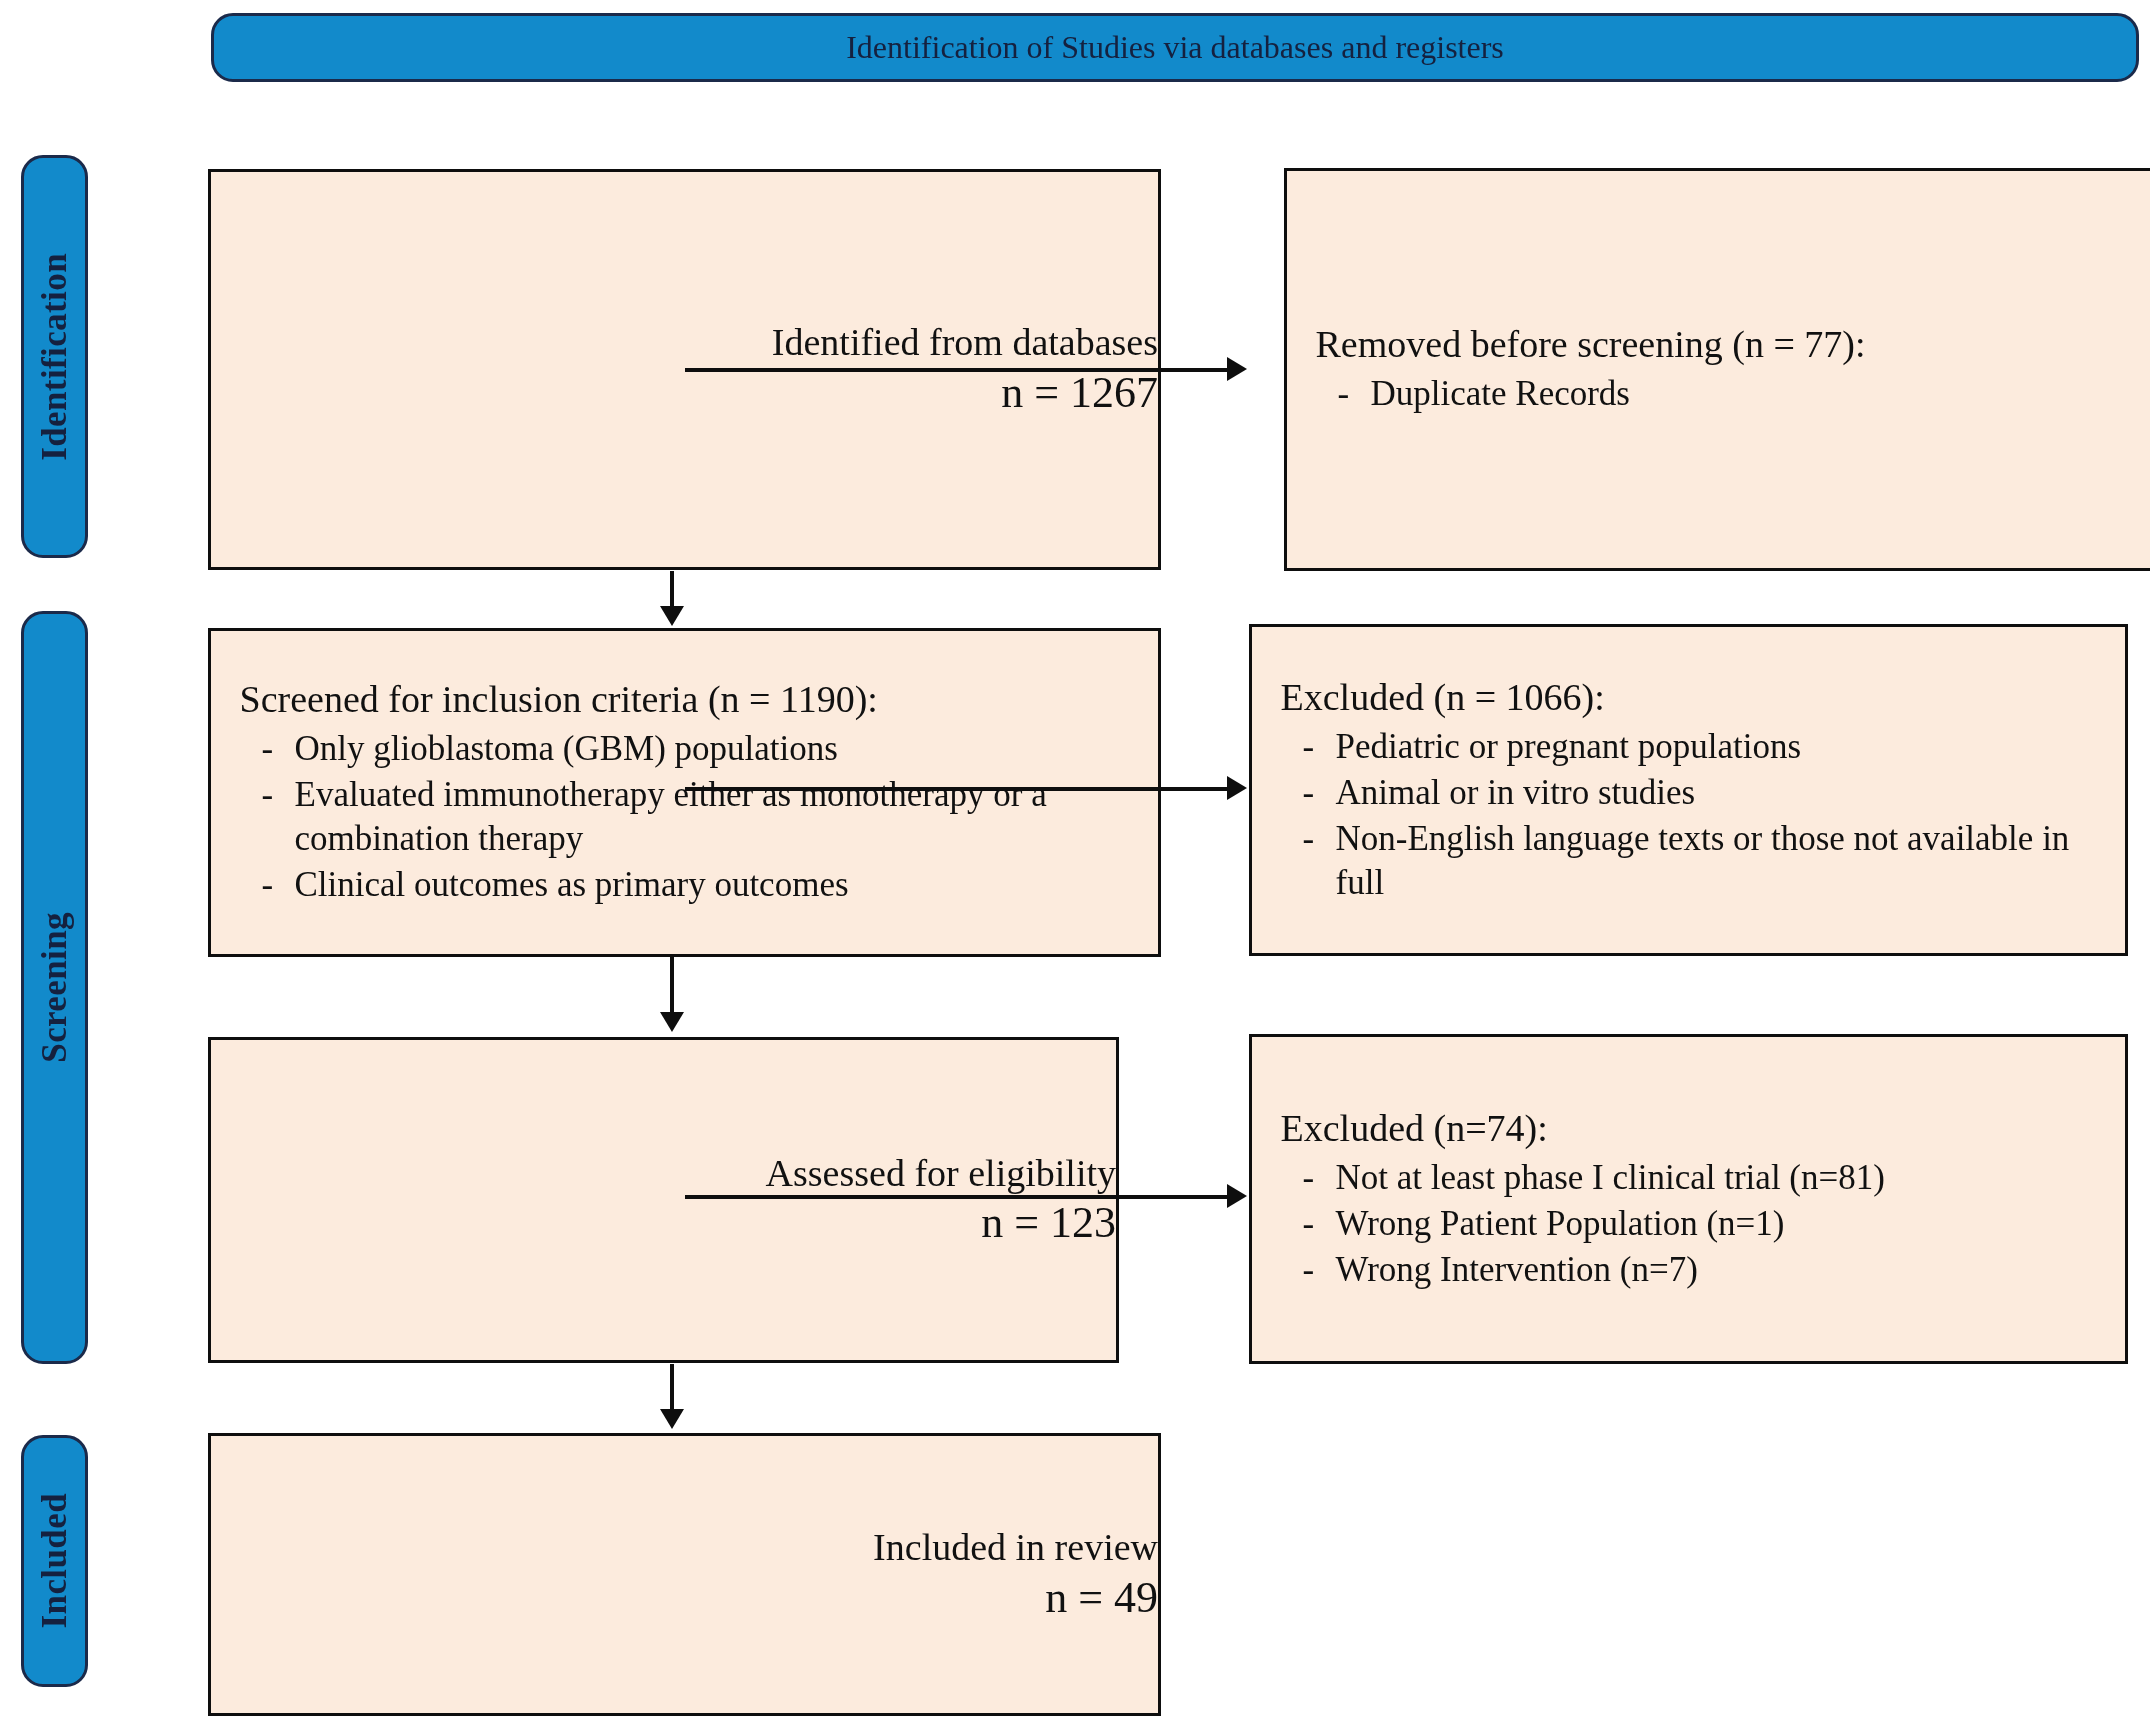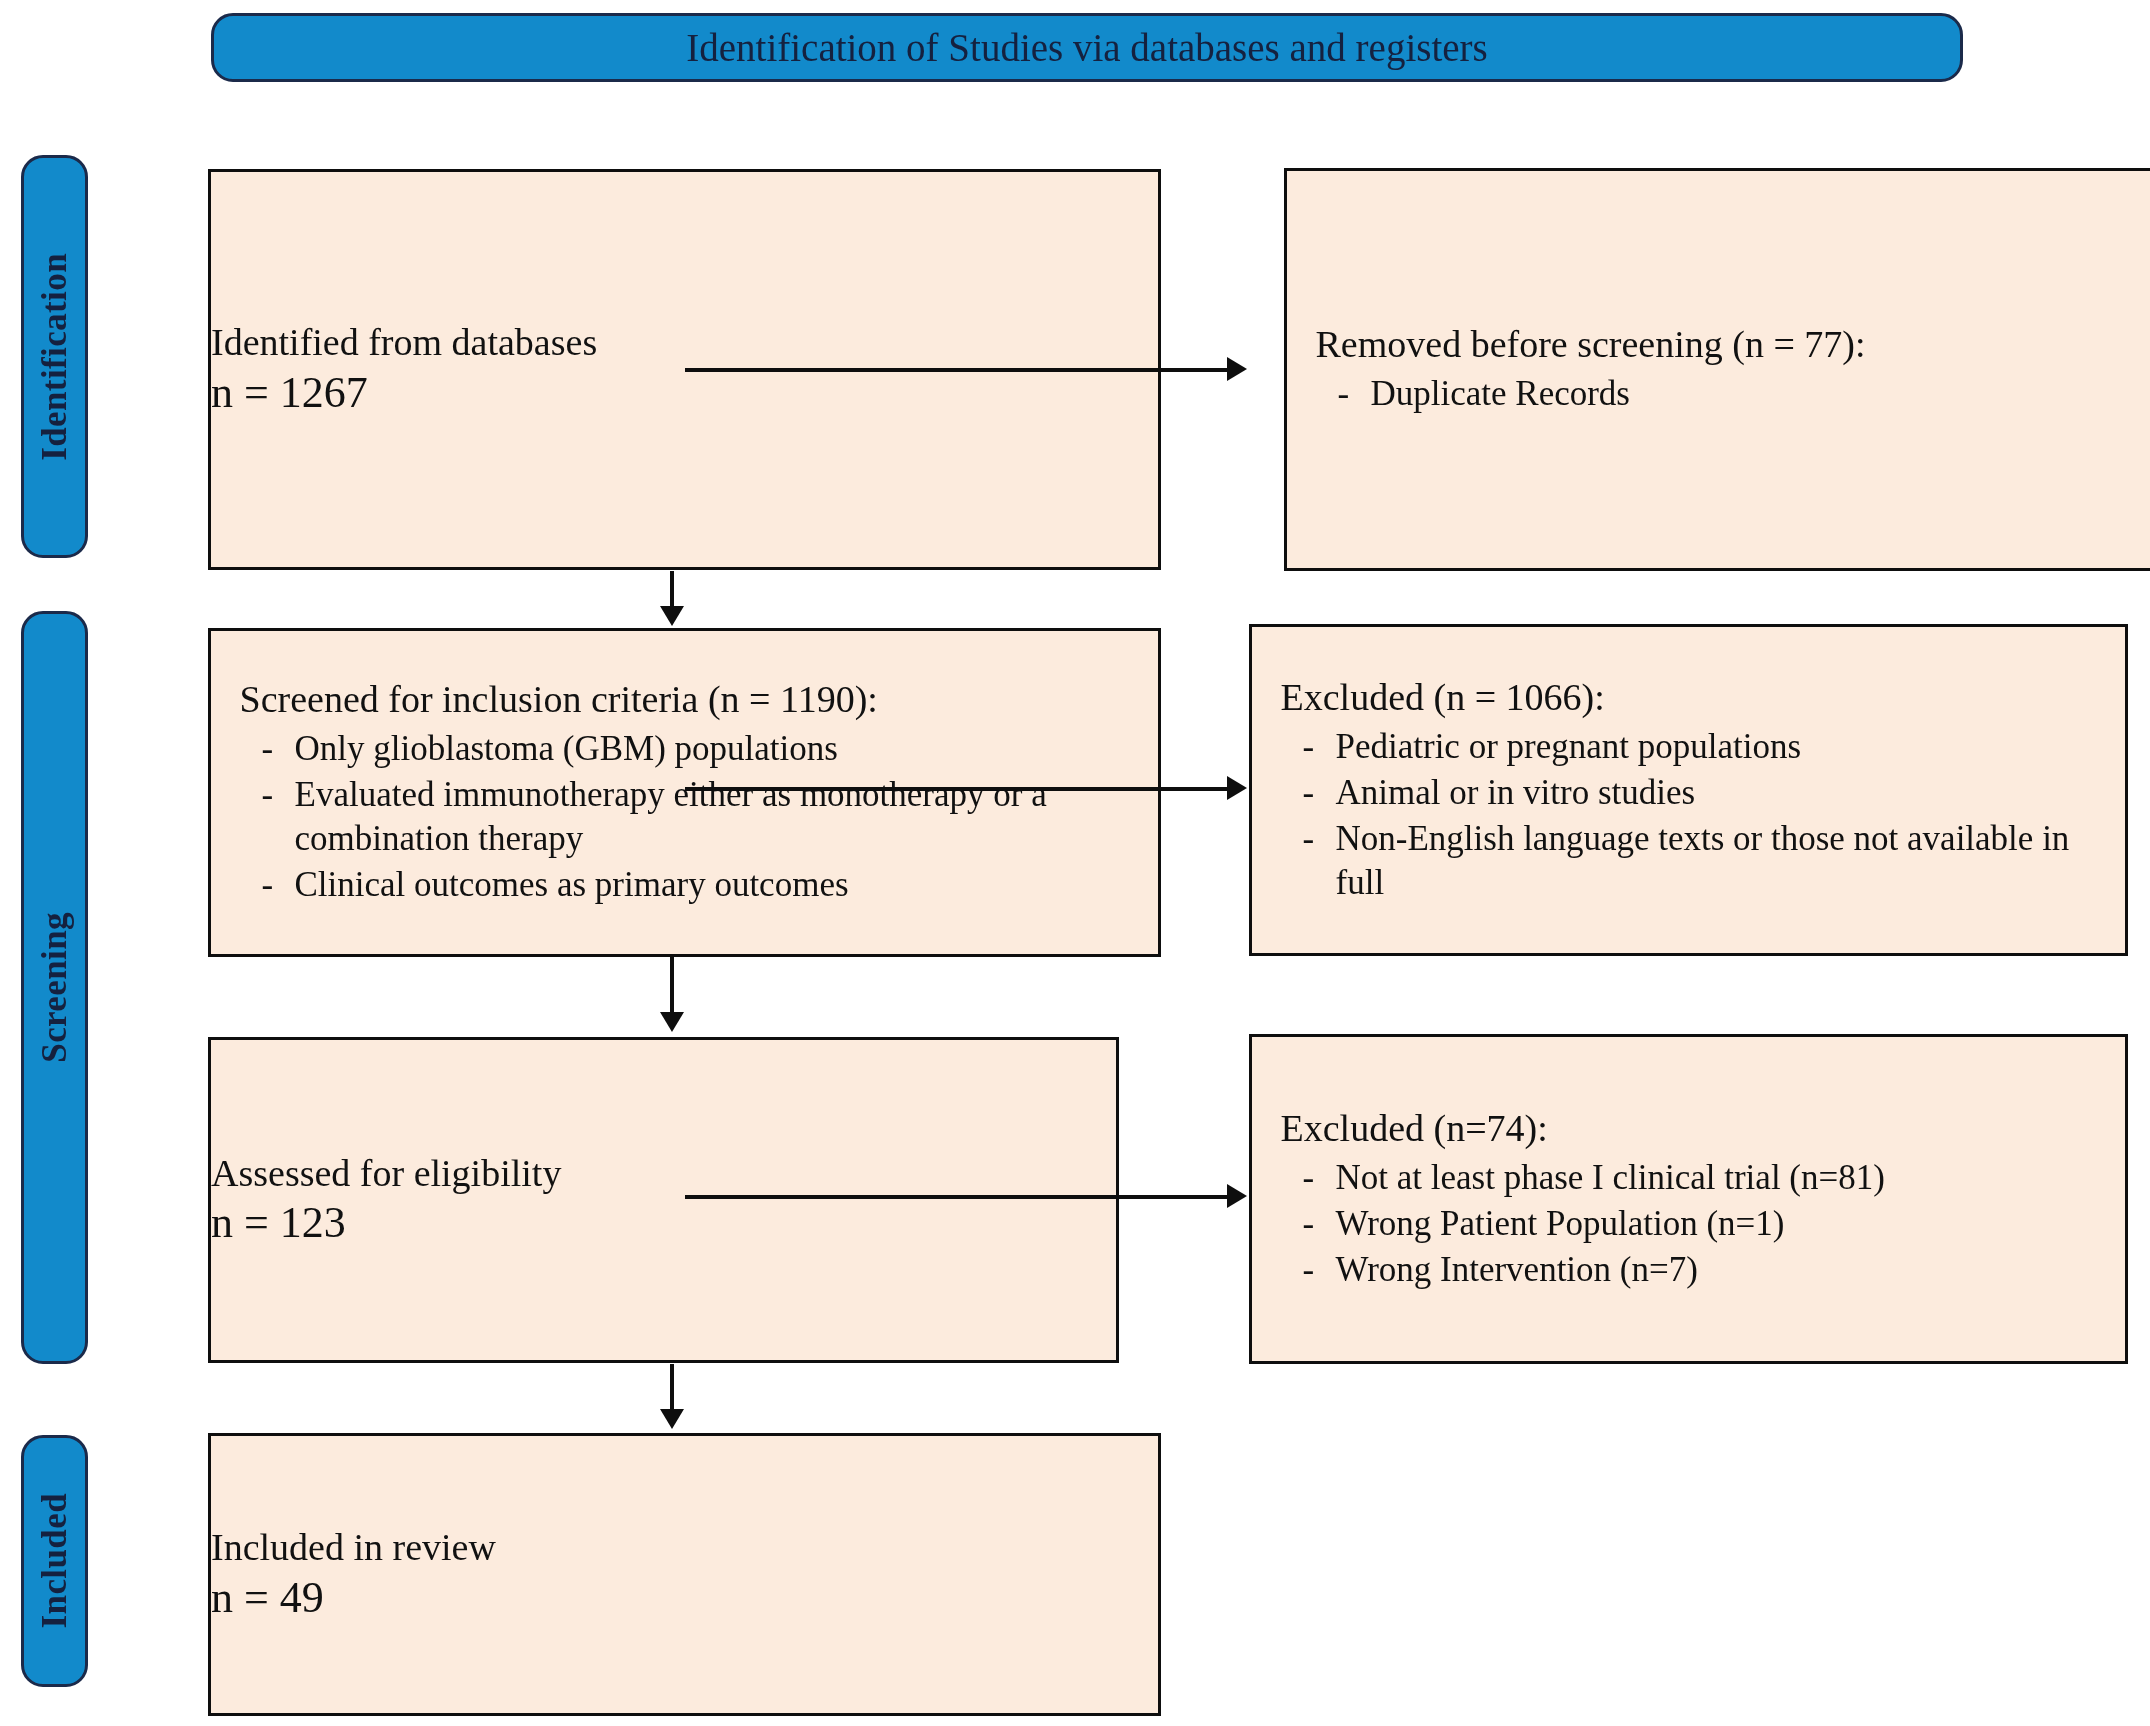--- a/index.html
+++ b/index.html
@@ -27,23 +27,23 @@
     box-sizing: border-box;
     display: flex;
     align-items: center;
     justify-content: center;
     color: #15213f;
     font-weight: 400;
   }
   #header-banner {
     left: 211px;
     top: 12.6px;
-    width: 1752px;
+    width: 1928px;
     height: 69px;
-    font-size: 39px;
+    font-size: 32px;
   }
 
   
   .stage-rail {
     position: absolute;
     left: 21px;
     width: 67px;
     background: #128ACB;
     border: 3.4px solid #1b2a4a;
     border-radius: 22px;
@@ -74,21 +74,21 @@
     padding: 0;
   }
   .box-inner {
     width: 100%;
     height: 100%;
     display: flex;
     flex-direction: column;
     justify-content: center;
     box-sizing: border-box;
   }
-  .box-inner.centered { align-items: flex-start; text-align: center; }
+  .box-inner.centered { align-items: flex-end; text-align: center; }
   .box-inner.left     { align-items: flex-start; padding-left: 28.5px; padding-right: 18.5px; }
 
   .box-title {
     font-size: 38px;
     color: #111111;
     line-height: 1.22;
   }
   .box-sub {
     font-size: 44px;
     color: #111111;

